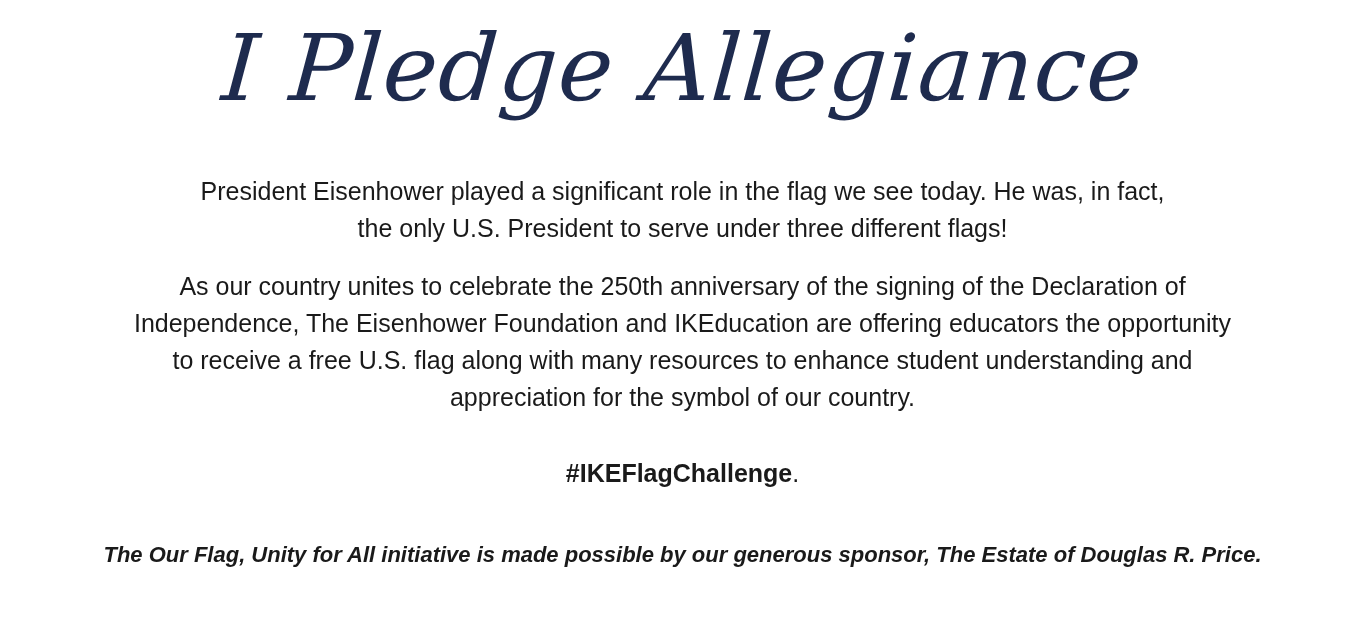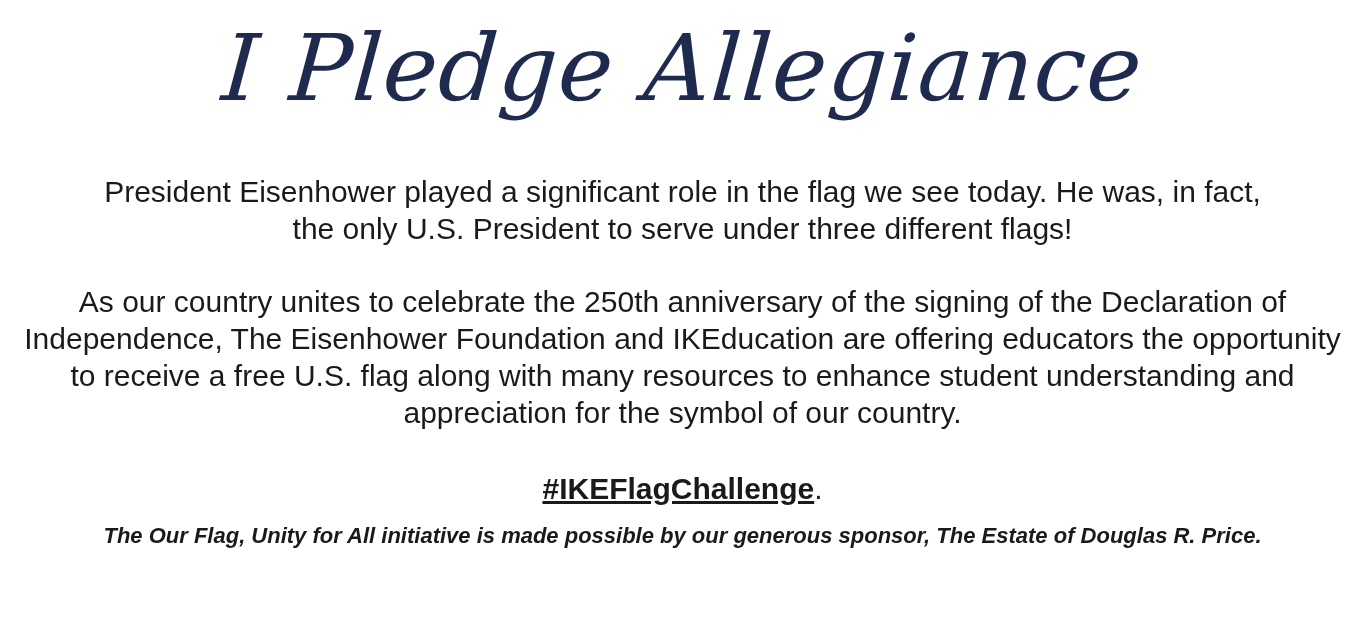--- a/index.html
+++ b/index.html
@@ -27,31 +27,31 @@
     font-style: italic;
     font-weight: 400;
     font-size: 92px;
     line-height: 118px;
     letter-spacing: 1px;
     color: var(--heading-color);
     margin-top: 10px;
     transform: skewX(-4deg);
   }
   .body-text {
-    font-size: 30px;
+    font-size: 25px;
     line-height: 37px;
     white-space: pre-line;
     color: var(--body-color);
   }
   .intro  { margin-top: 45px; }
-  .offer  { margin-top: 36px; }
+  .offer  { margin-top: 21px; }
   .hashtag-para { margin-top: 39px; }
-  .hashtag-para strong { font-weight: 700; text-decoration: underline; }
+  .hashtag-para strong { font-weight: 700; }
   .sponsor-note {
-    margin-top: 15px;
+    margin-top: 49px;
     font-size: 22px;
     line-height: 28px;
     font-weight: 700;
     font-style: italic;
     white-space: nowrap;
     color: var(--body-color);
   }
 </style>
 </head>
 <body>

